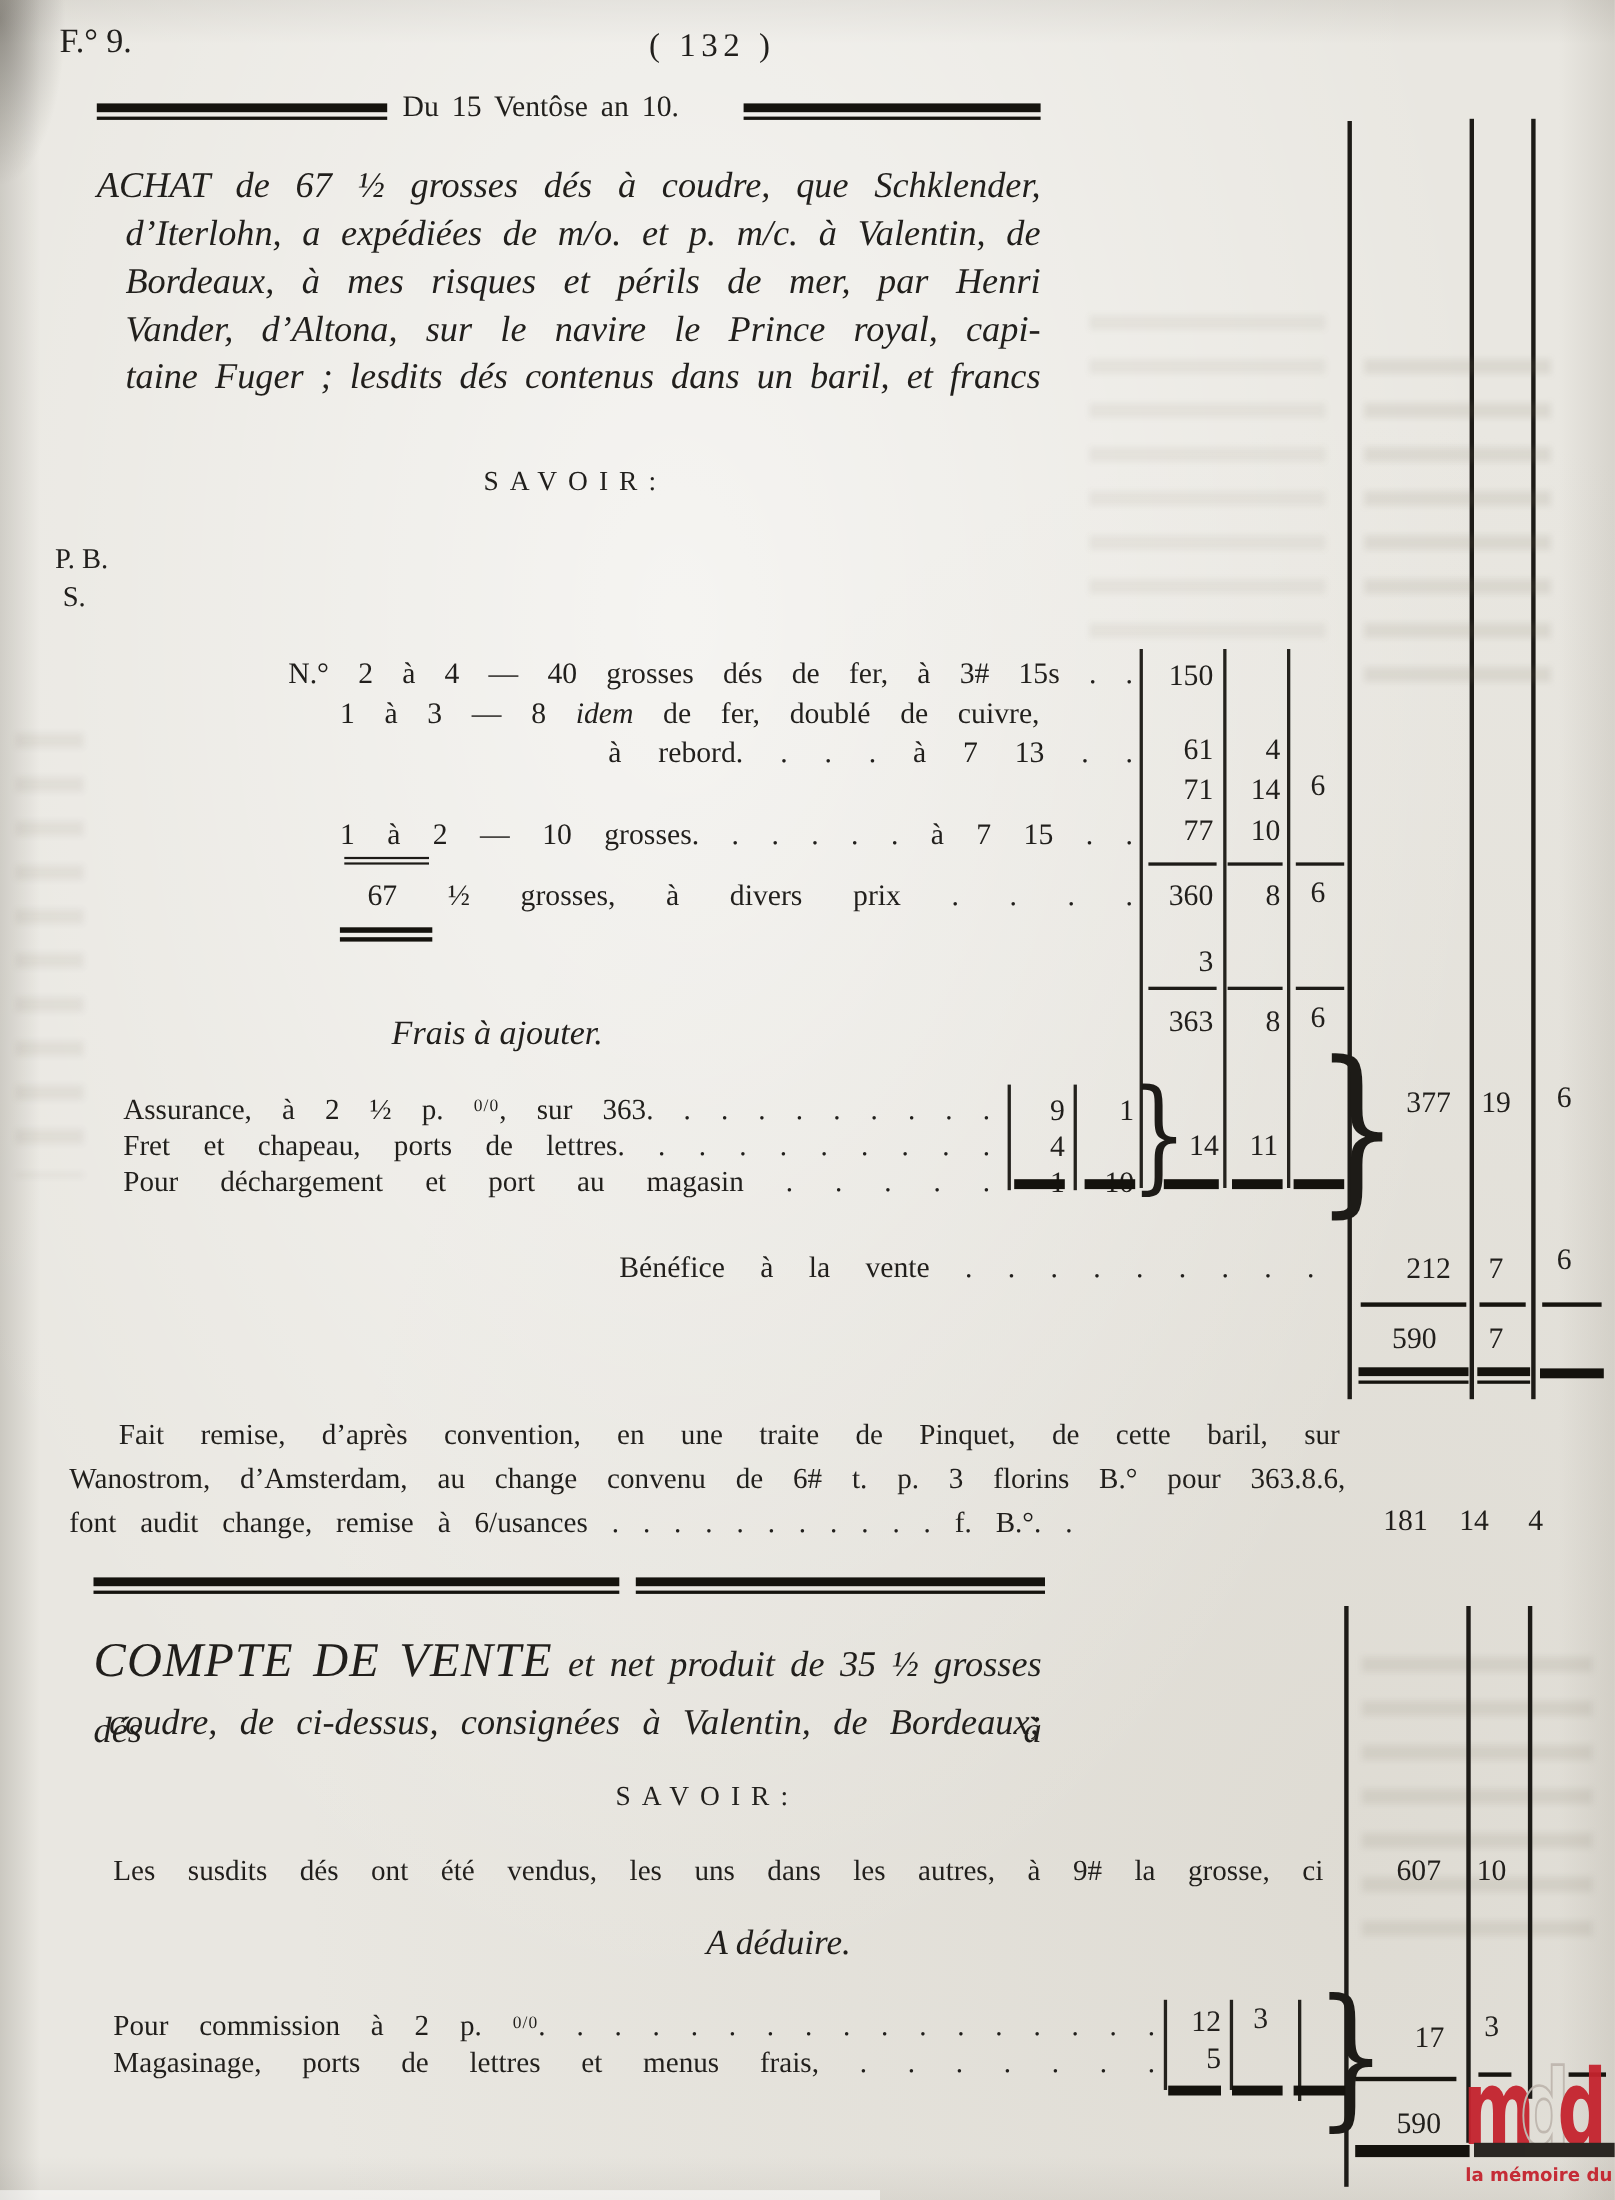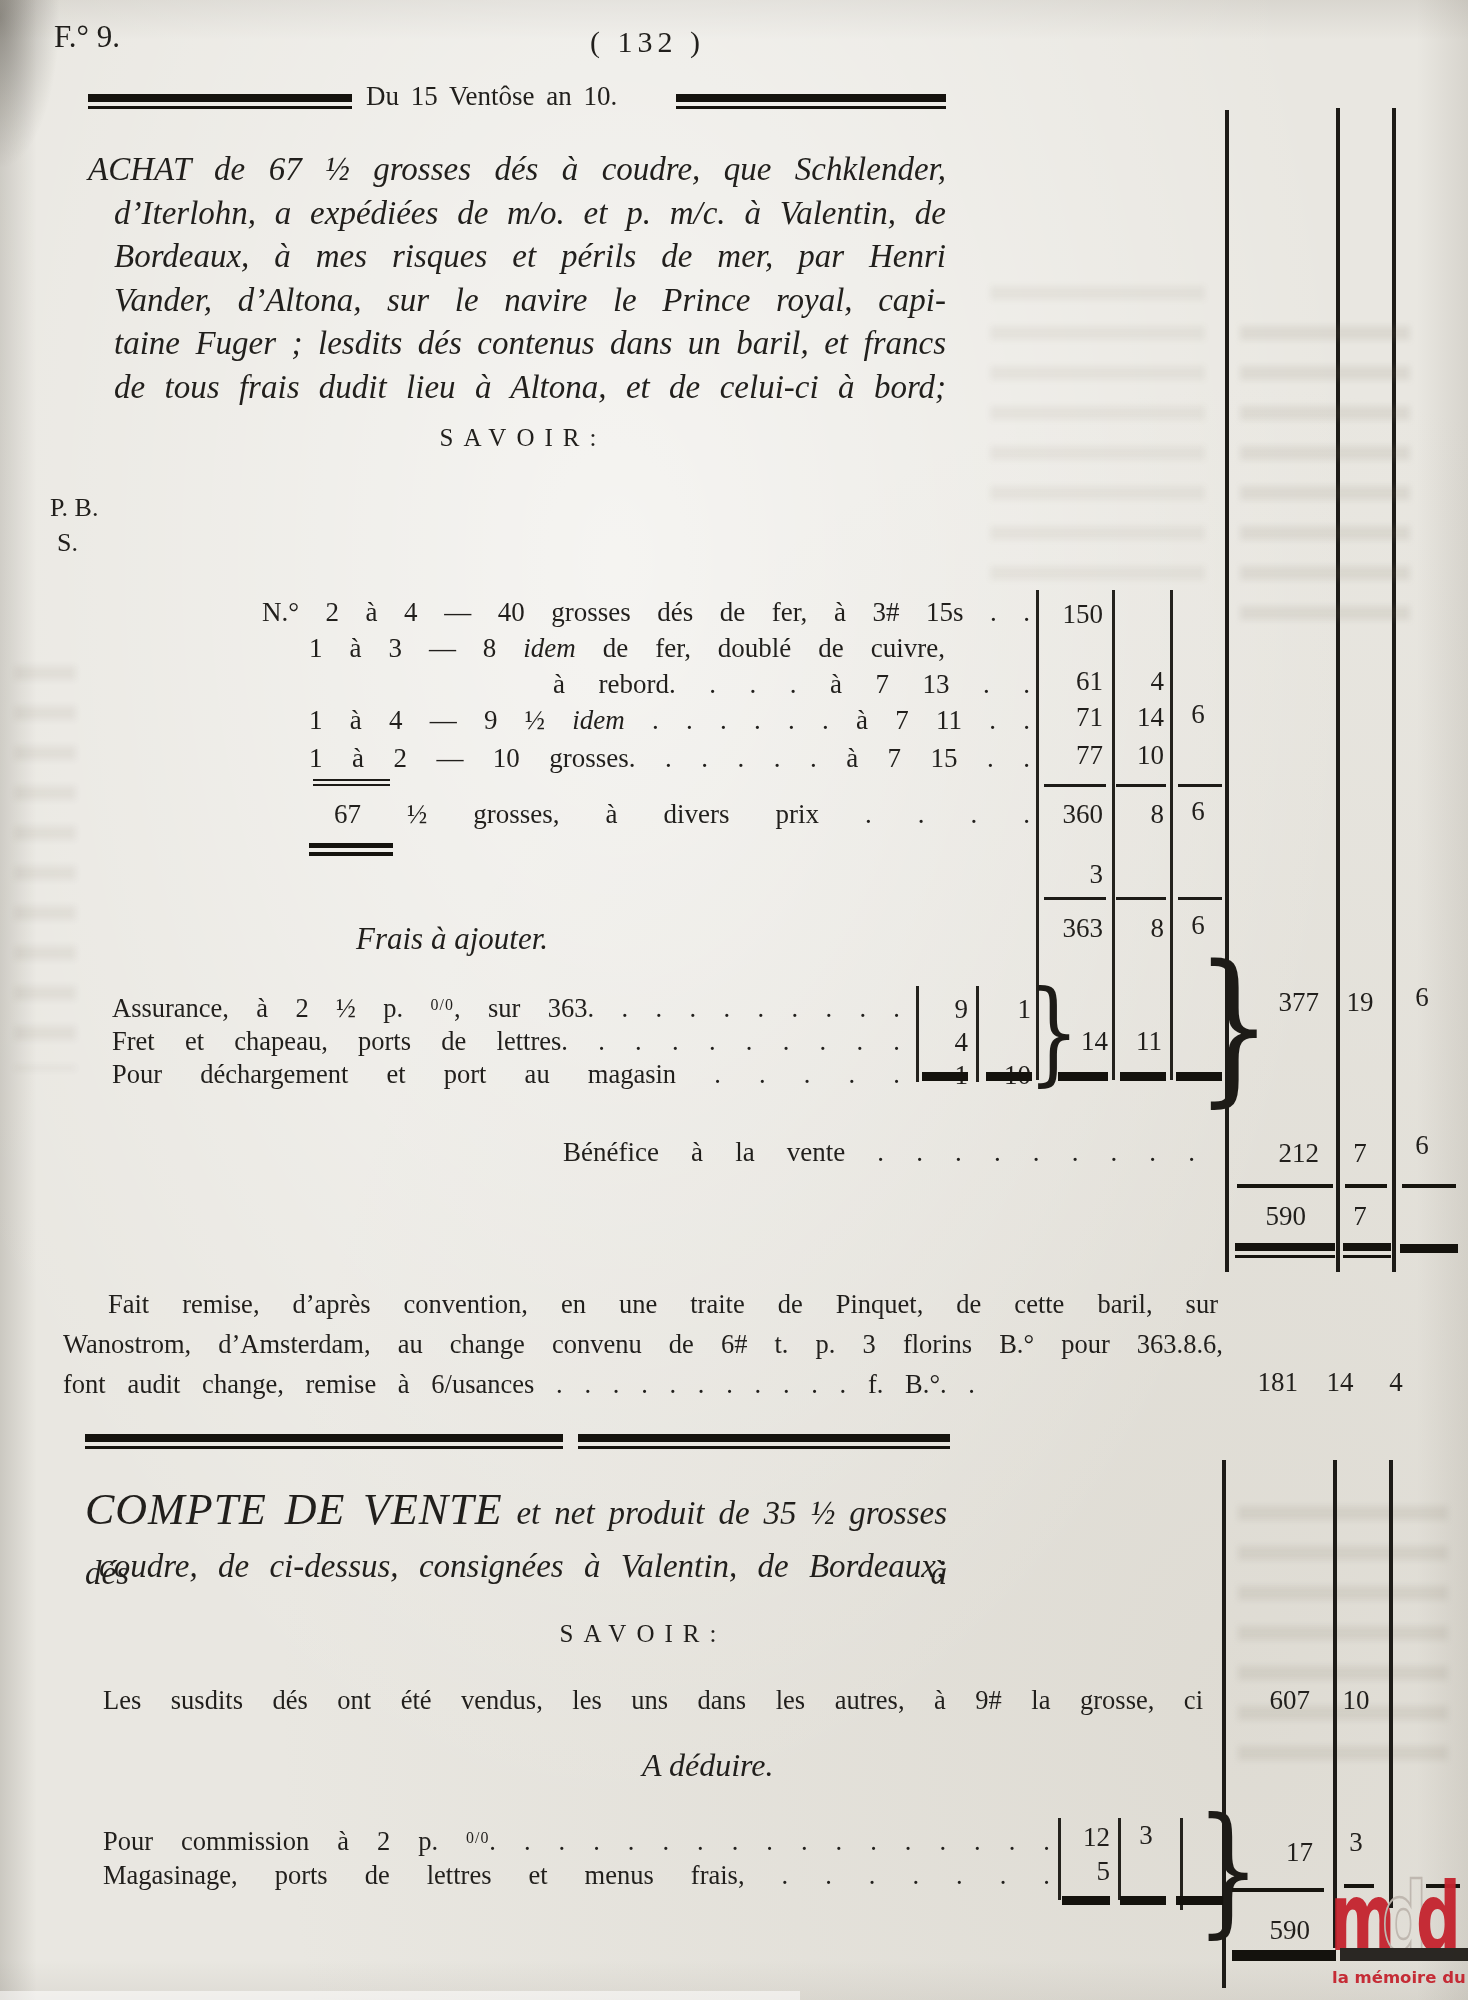--- a/index.html
+++ b/index.html
@@ -68,36 +68,34 @@
   <div class="ghost" style="left:990px;top:260px;width:215px;height:330px;opacity:.7;"></div>
   <div class="ghost" style="left:1238px;top:1480px;width:210px;height:280px;"></div>
   <div class="ghost" style="left:14px;top:640px;width:62px;height:430px;opacity:.8;"></div>
 
   <div class="t ital" style="left:88px;top:148px;width:858px;font-size:33px;white-space:normal;">
     <div class="achat-line">ACHAT de 67 ½ grosses dés à coudre, que Schklender,</div>
     <div class="achat-line indent">d’Iterlohn, a expédiées de m/o. et p. m/c. à Valentin, de</div>
     <div class="achat-line indent">Bordeaux, à mes risques et périls de mer, par Henri</div>
     <div class="achat-line indent">Vander, d’Altona, sur le navire le Prince royal, capi-</div>
     <div class="achat-line indent">taine Fuger ; lesdits dés contenus dans un baril, et francs</div>
-    <div class="achat-line indent">de tous frais dudit lieu à Altona, et de celui-ci à bord;</div>
   </div>
 
   <div class="savoir" style="left:398px;top:424px;width:250px;">SAVOIR:</div>
 
   <div class="t" style="left:50px;top:492px;font-size:26px;">P. B.</div>
   <div class="t" style="left:57px;top:527px;font-size:26px;">S.</div>
 
   <div class="svr" style="left:1036px;top:590px;height:490px;"></div>
   <div class="svr" style="left:1112px;top:590px;height:490px;"></div>
   <div class="svr" style="left:1170px;top:590px;height:490px;"></div>
 
   <div class="jl" style="left:262px;top:596px;width:768px;font-size:27px;font-family:Liberation Serif, serif;"><span>N.° 2 à 4 — 40 grosses dés de fer, à 3# 15s . .</span></div>
   <div class="jl" style="left:309px;top:632px;width:636px;font-size:27px;"><span>1 à 3 — 8 </span><span class="ital">idem</span><span> de fer, doublé de cuivre,</span></div>
   <div class="jl" style="left:553px;top:668px;width:477px;font-size:27px;"><span>à rebord. . . . à 7 13 . .</span></div>
-  <div class="jl" style="left:309px;top:704px;width:721px;font-size:27px;"><span>1 à 4 — 9 ½ </span><span class="ital">idem</span><span> . . . . . . à 7 11 . .</span></div>
   <div class="jl" style="left:309px;top:742px;width:721px;font-size:27px;"><span>1 à 2 — 10 grosses. . . . . . à 7 15 . .</span></div>
 
   <div class="ruledbl-thin" style="left:313px;top:779px;width:77px;"></div>
 
   <div class="jl" style="left:334px;top:798px;width:696px;font-size:27px;"><span>67 ½ grosses, à divers prix . . . .</span></div>
 
   <div class="ruledbl-med" style="left:309px;top:843px;width:84px;"></div>
 
 
   <div class="val" style="left:1040px;top:600px;width:63px;">150</div>

